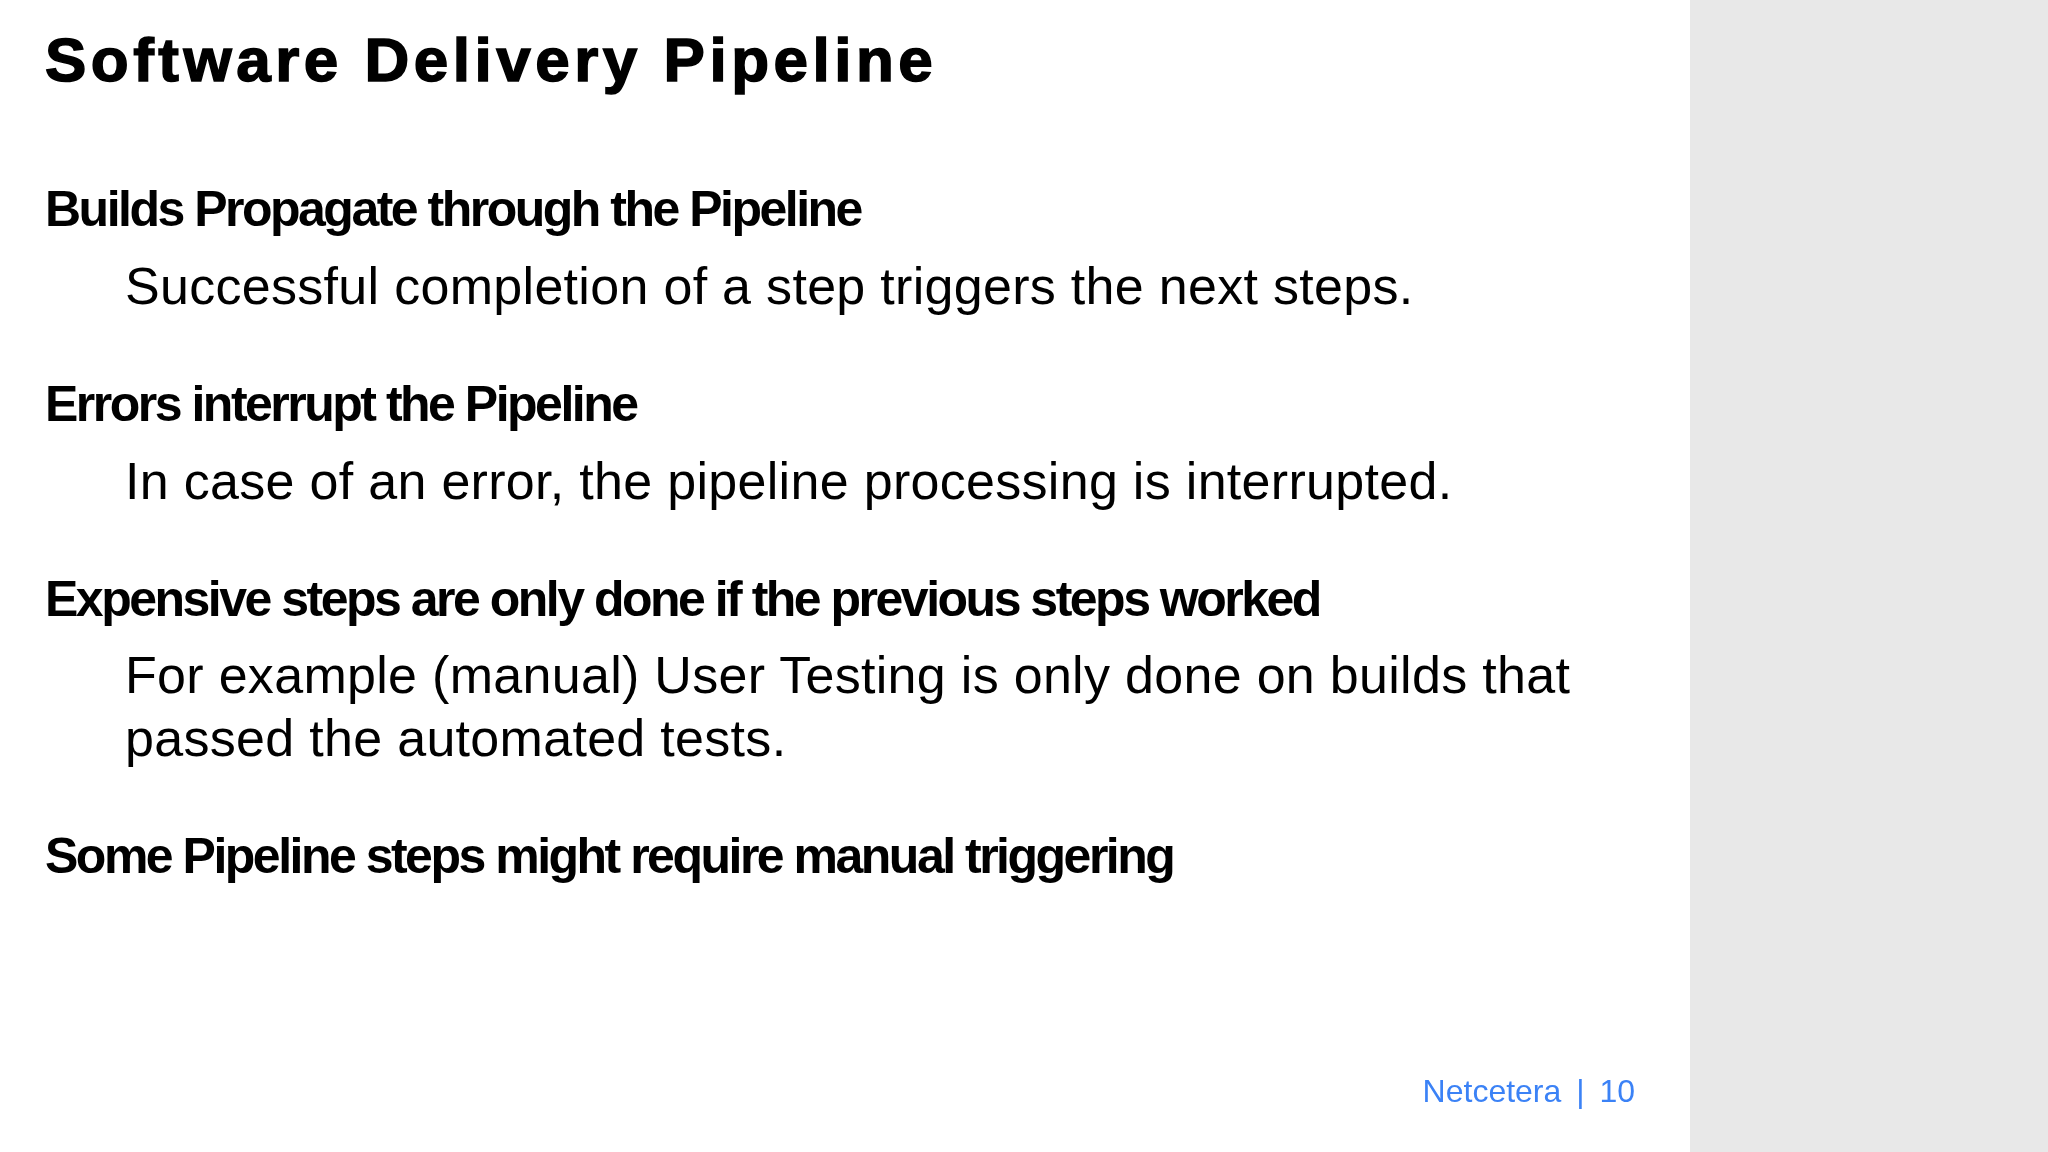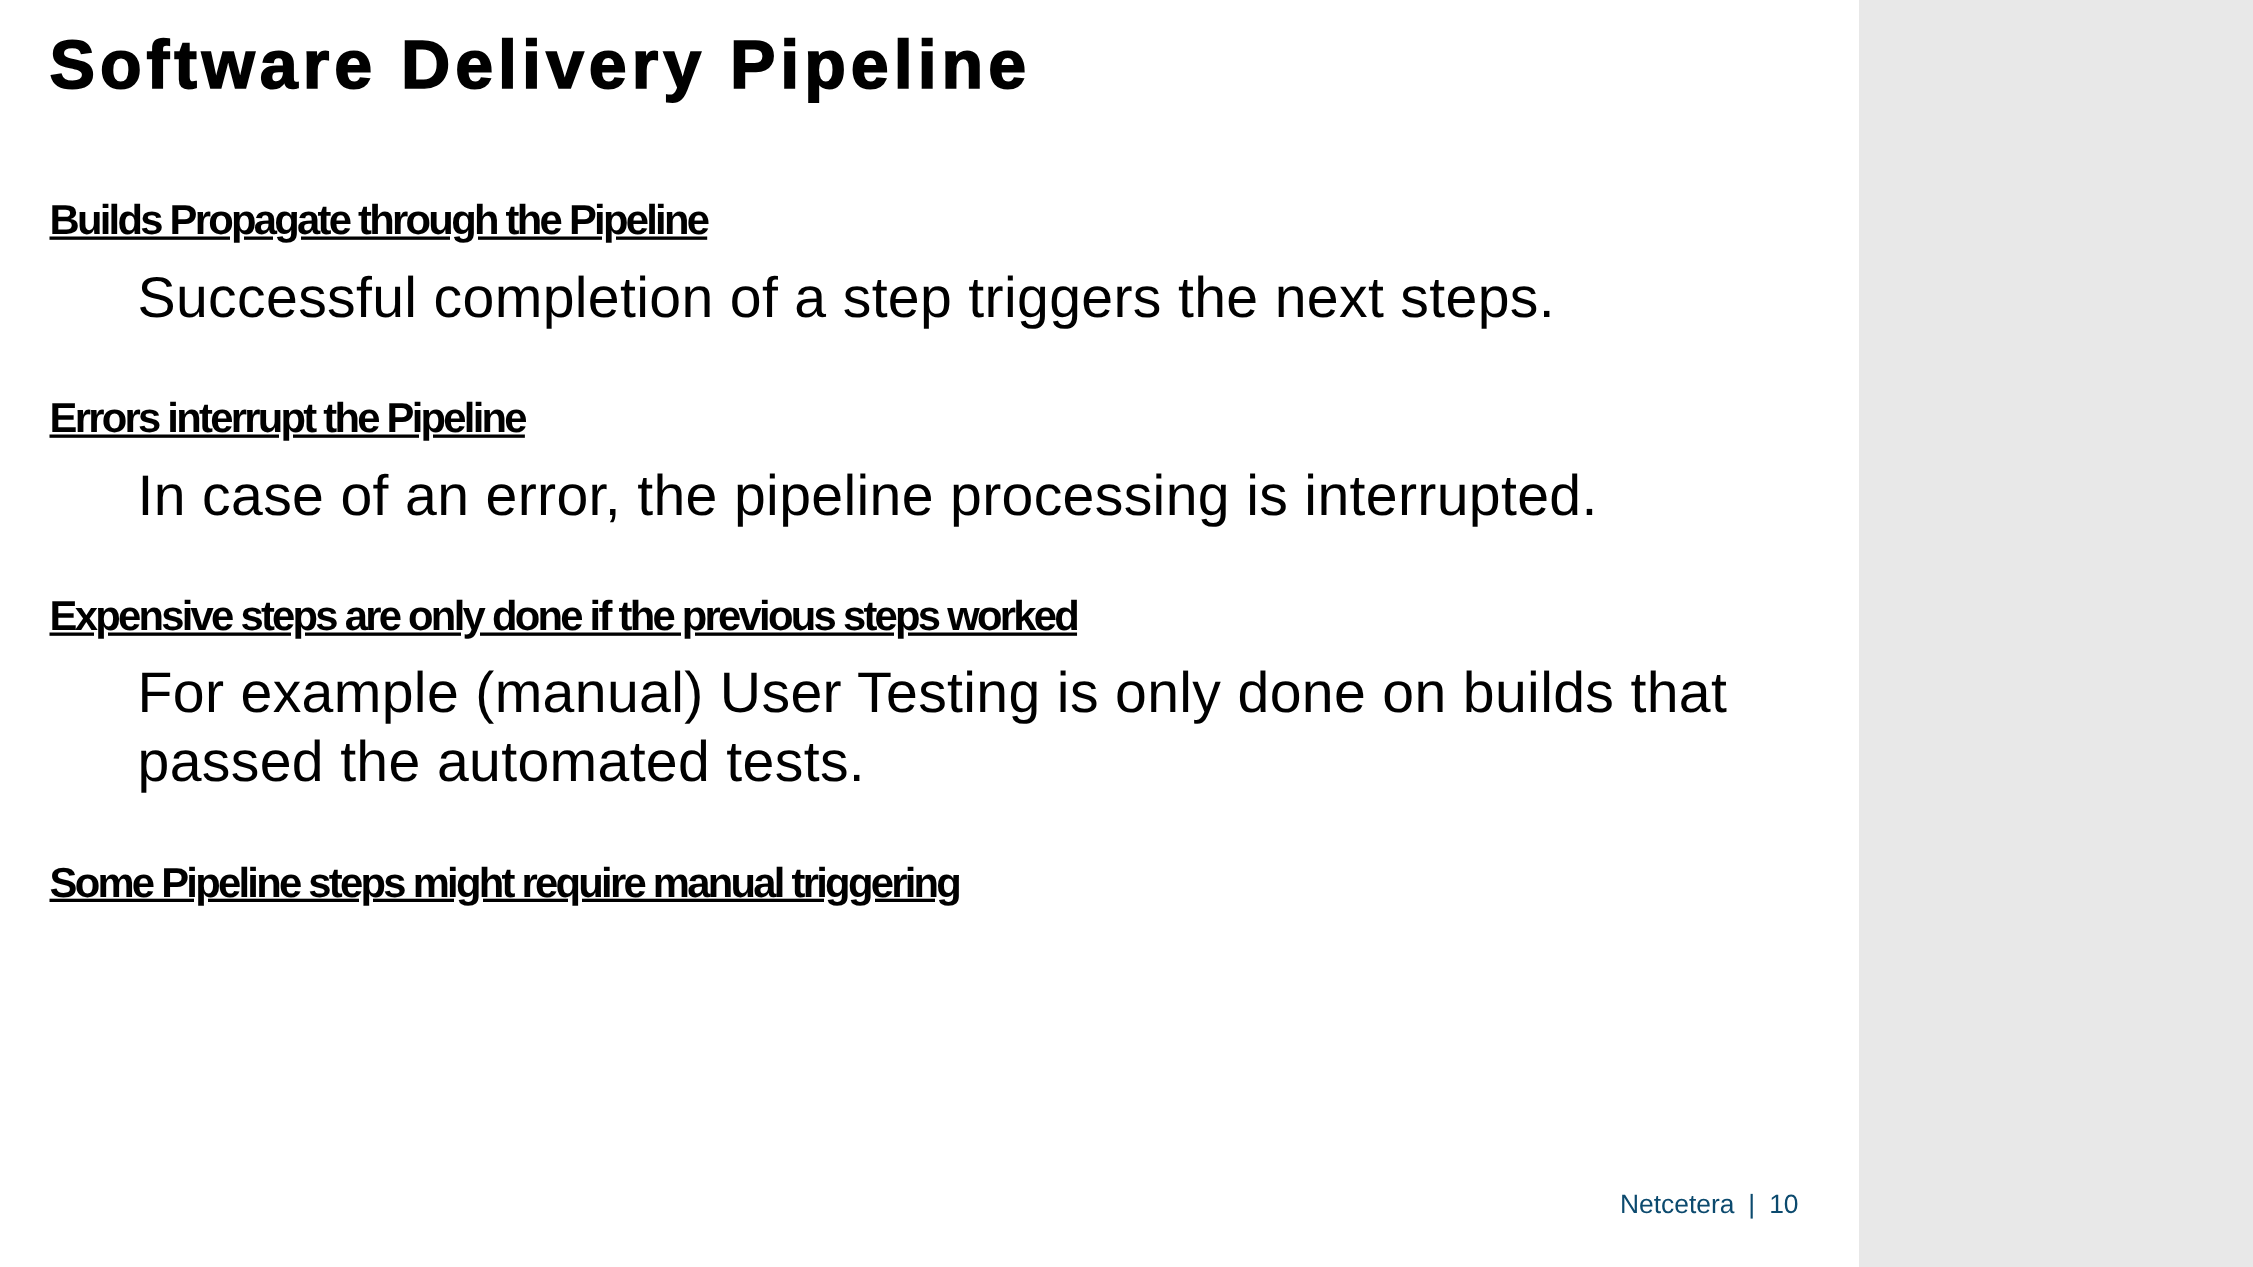--- a/index.html
+++ b/index.html
@@ -23,42 +23,41 @@
     letter-spacing: 4.5px;
     line-height: 1.1;
     -webkit-text-stroke: 1.5px #000000;
     white-space: nowrap;
   }
   .section + .section {
     margin-top: 56px;
   }
   .section-heading {
     margin: 0 0 14px 0;
-    font-size: 38px;
+    font-size: 50px;
     font-weight: 700;
     letter-spacing: -2.5px;
     line-height: 1.25;
     white-space: nowrap;
-    text-decoration: underline;
   }
   .section-body {
     margin: 0 0 0 80px;
     max-width: 1760px;
     font-size: 52px;
     font-weight: 400;
     letter-spacing: 0.3px;
     line-height: 1.2;
   }
   .footer {
     position: absolute;
     right: 52px;
     bottom: 42px;
-    font-size: 24px;
+    font-size: 32px;
     font-weight: 400;
-    color: #0c4a6e;
+    color: #3b82f6;
     white-space: nowrap;
   }
   .footer span { padding: 0 3px; }
 </style>
 </head>
 <body>
 
 <div class="slide">
   <div class="content">
 

